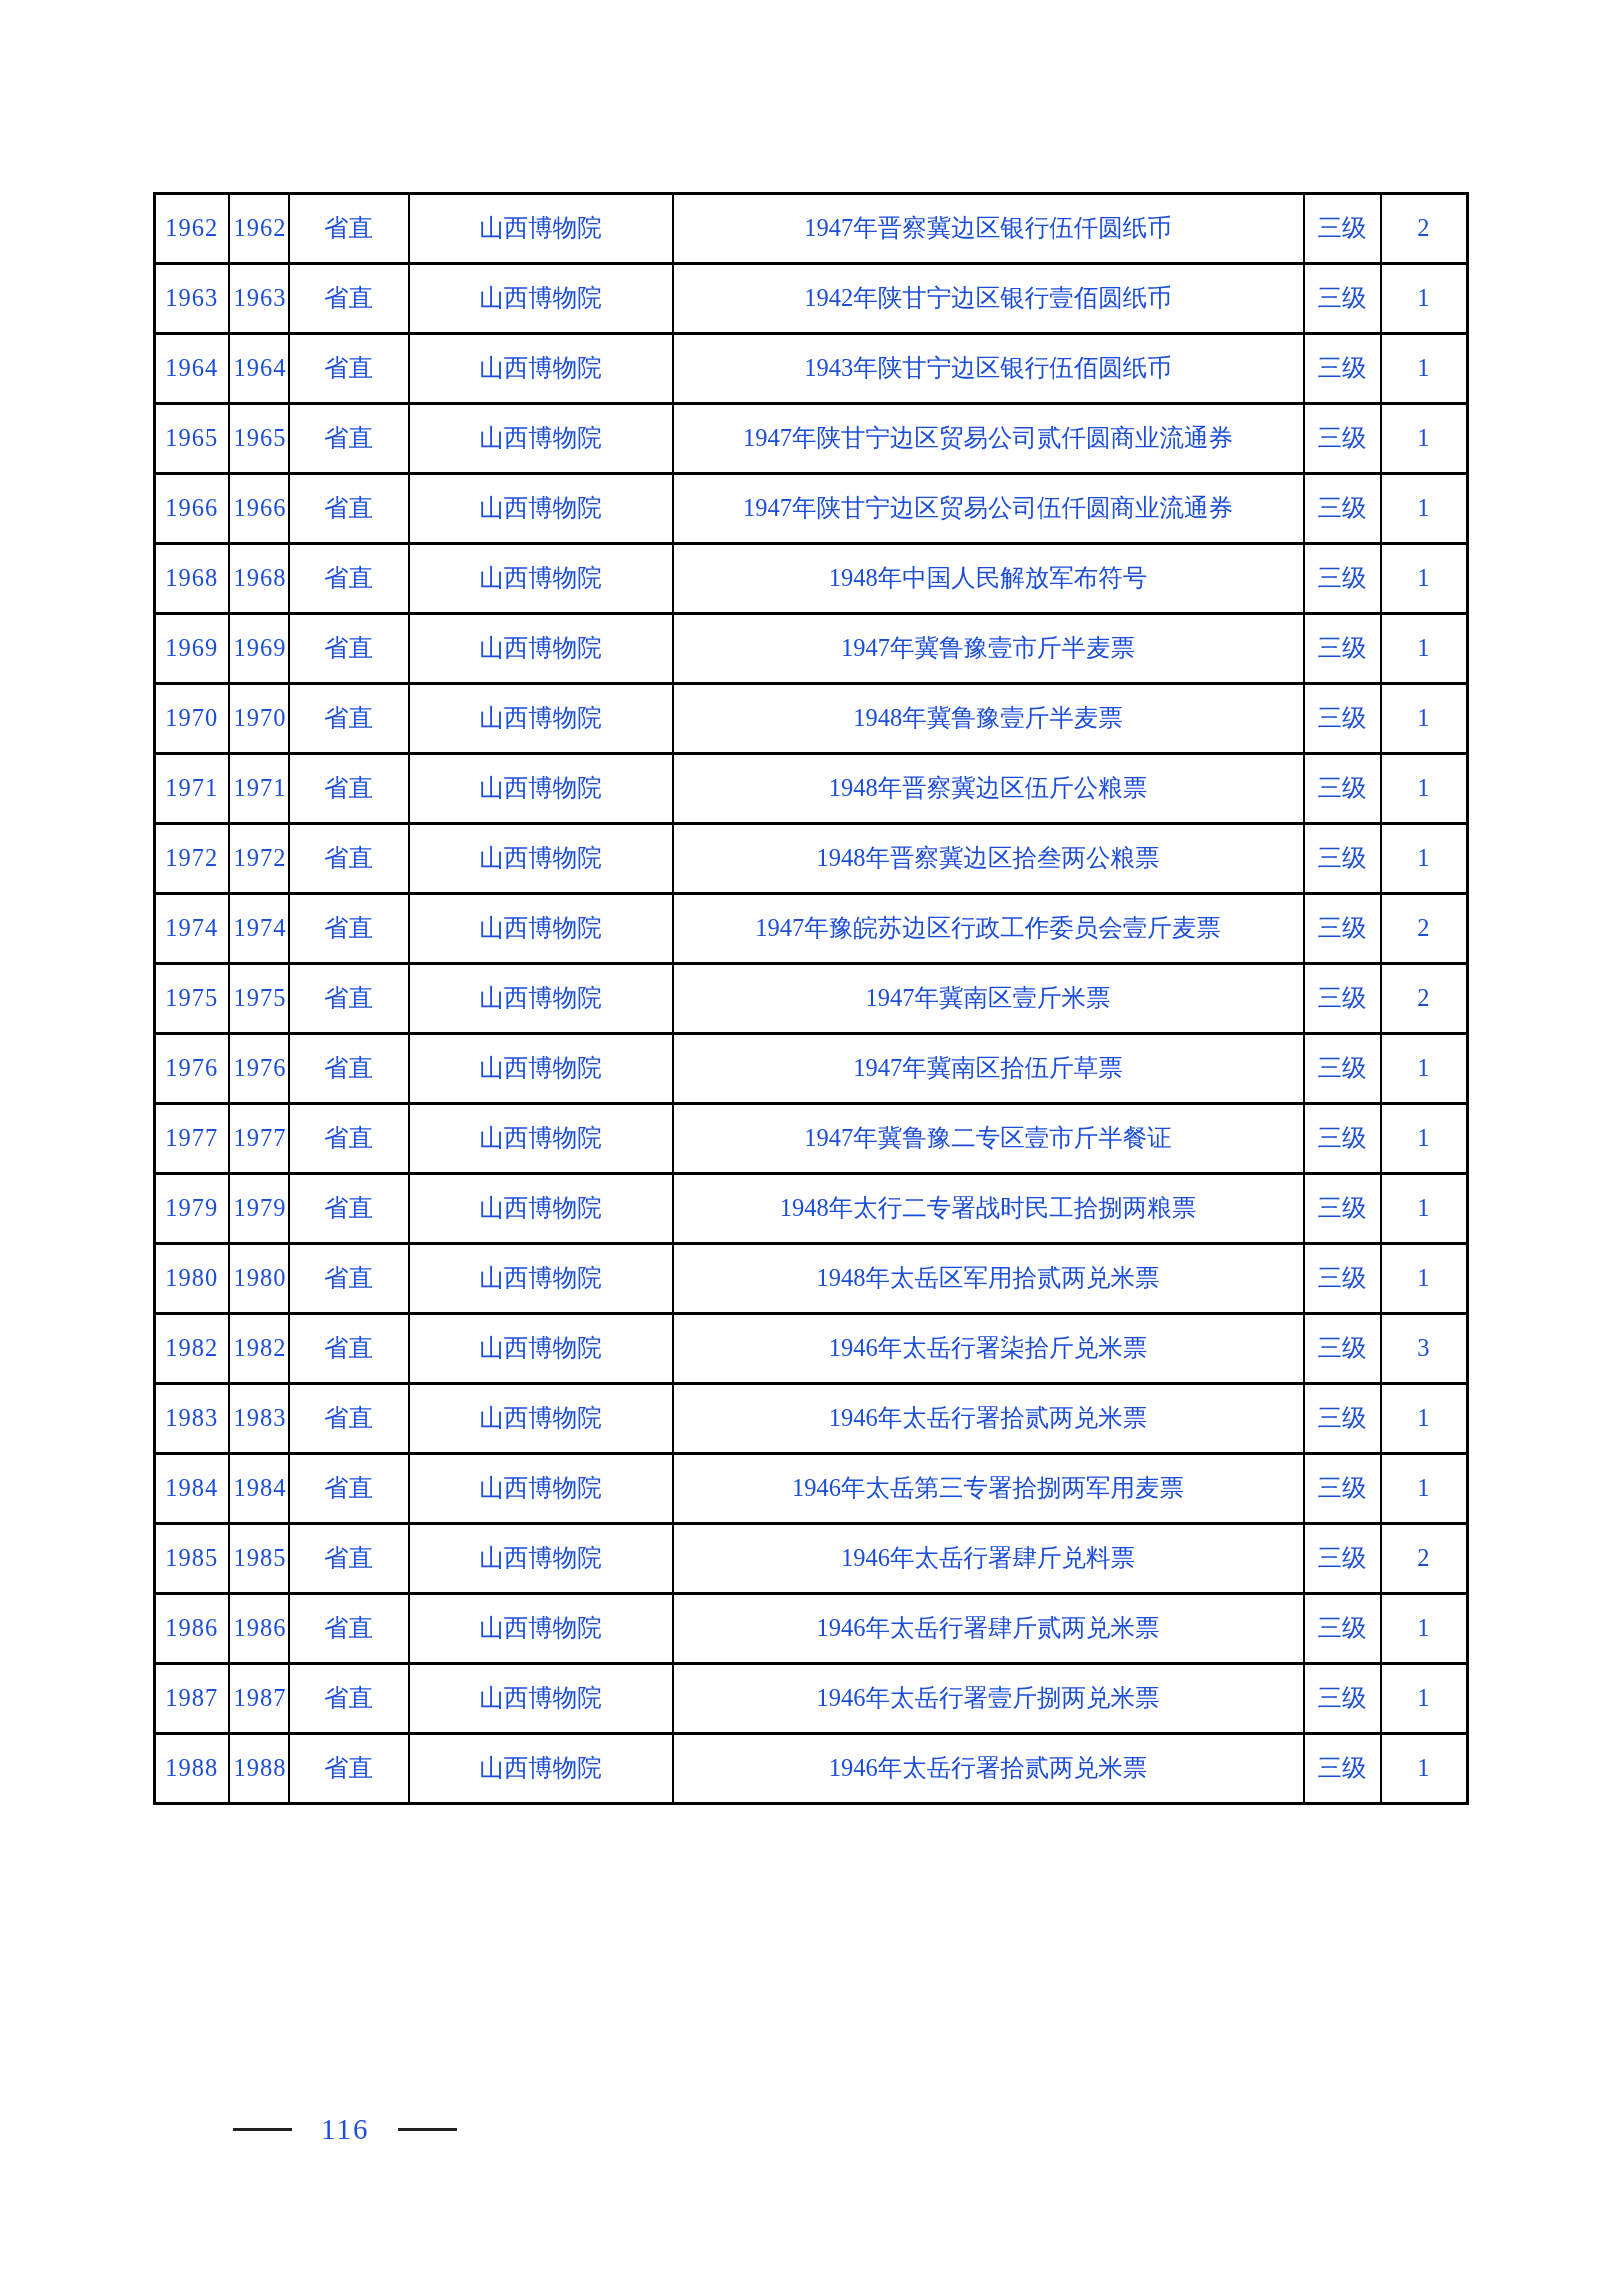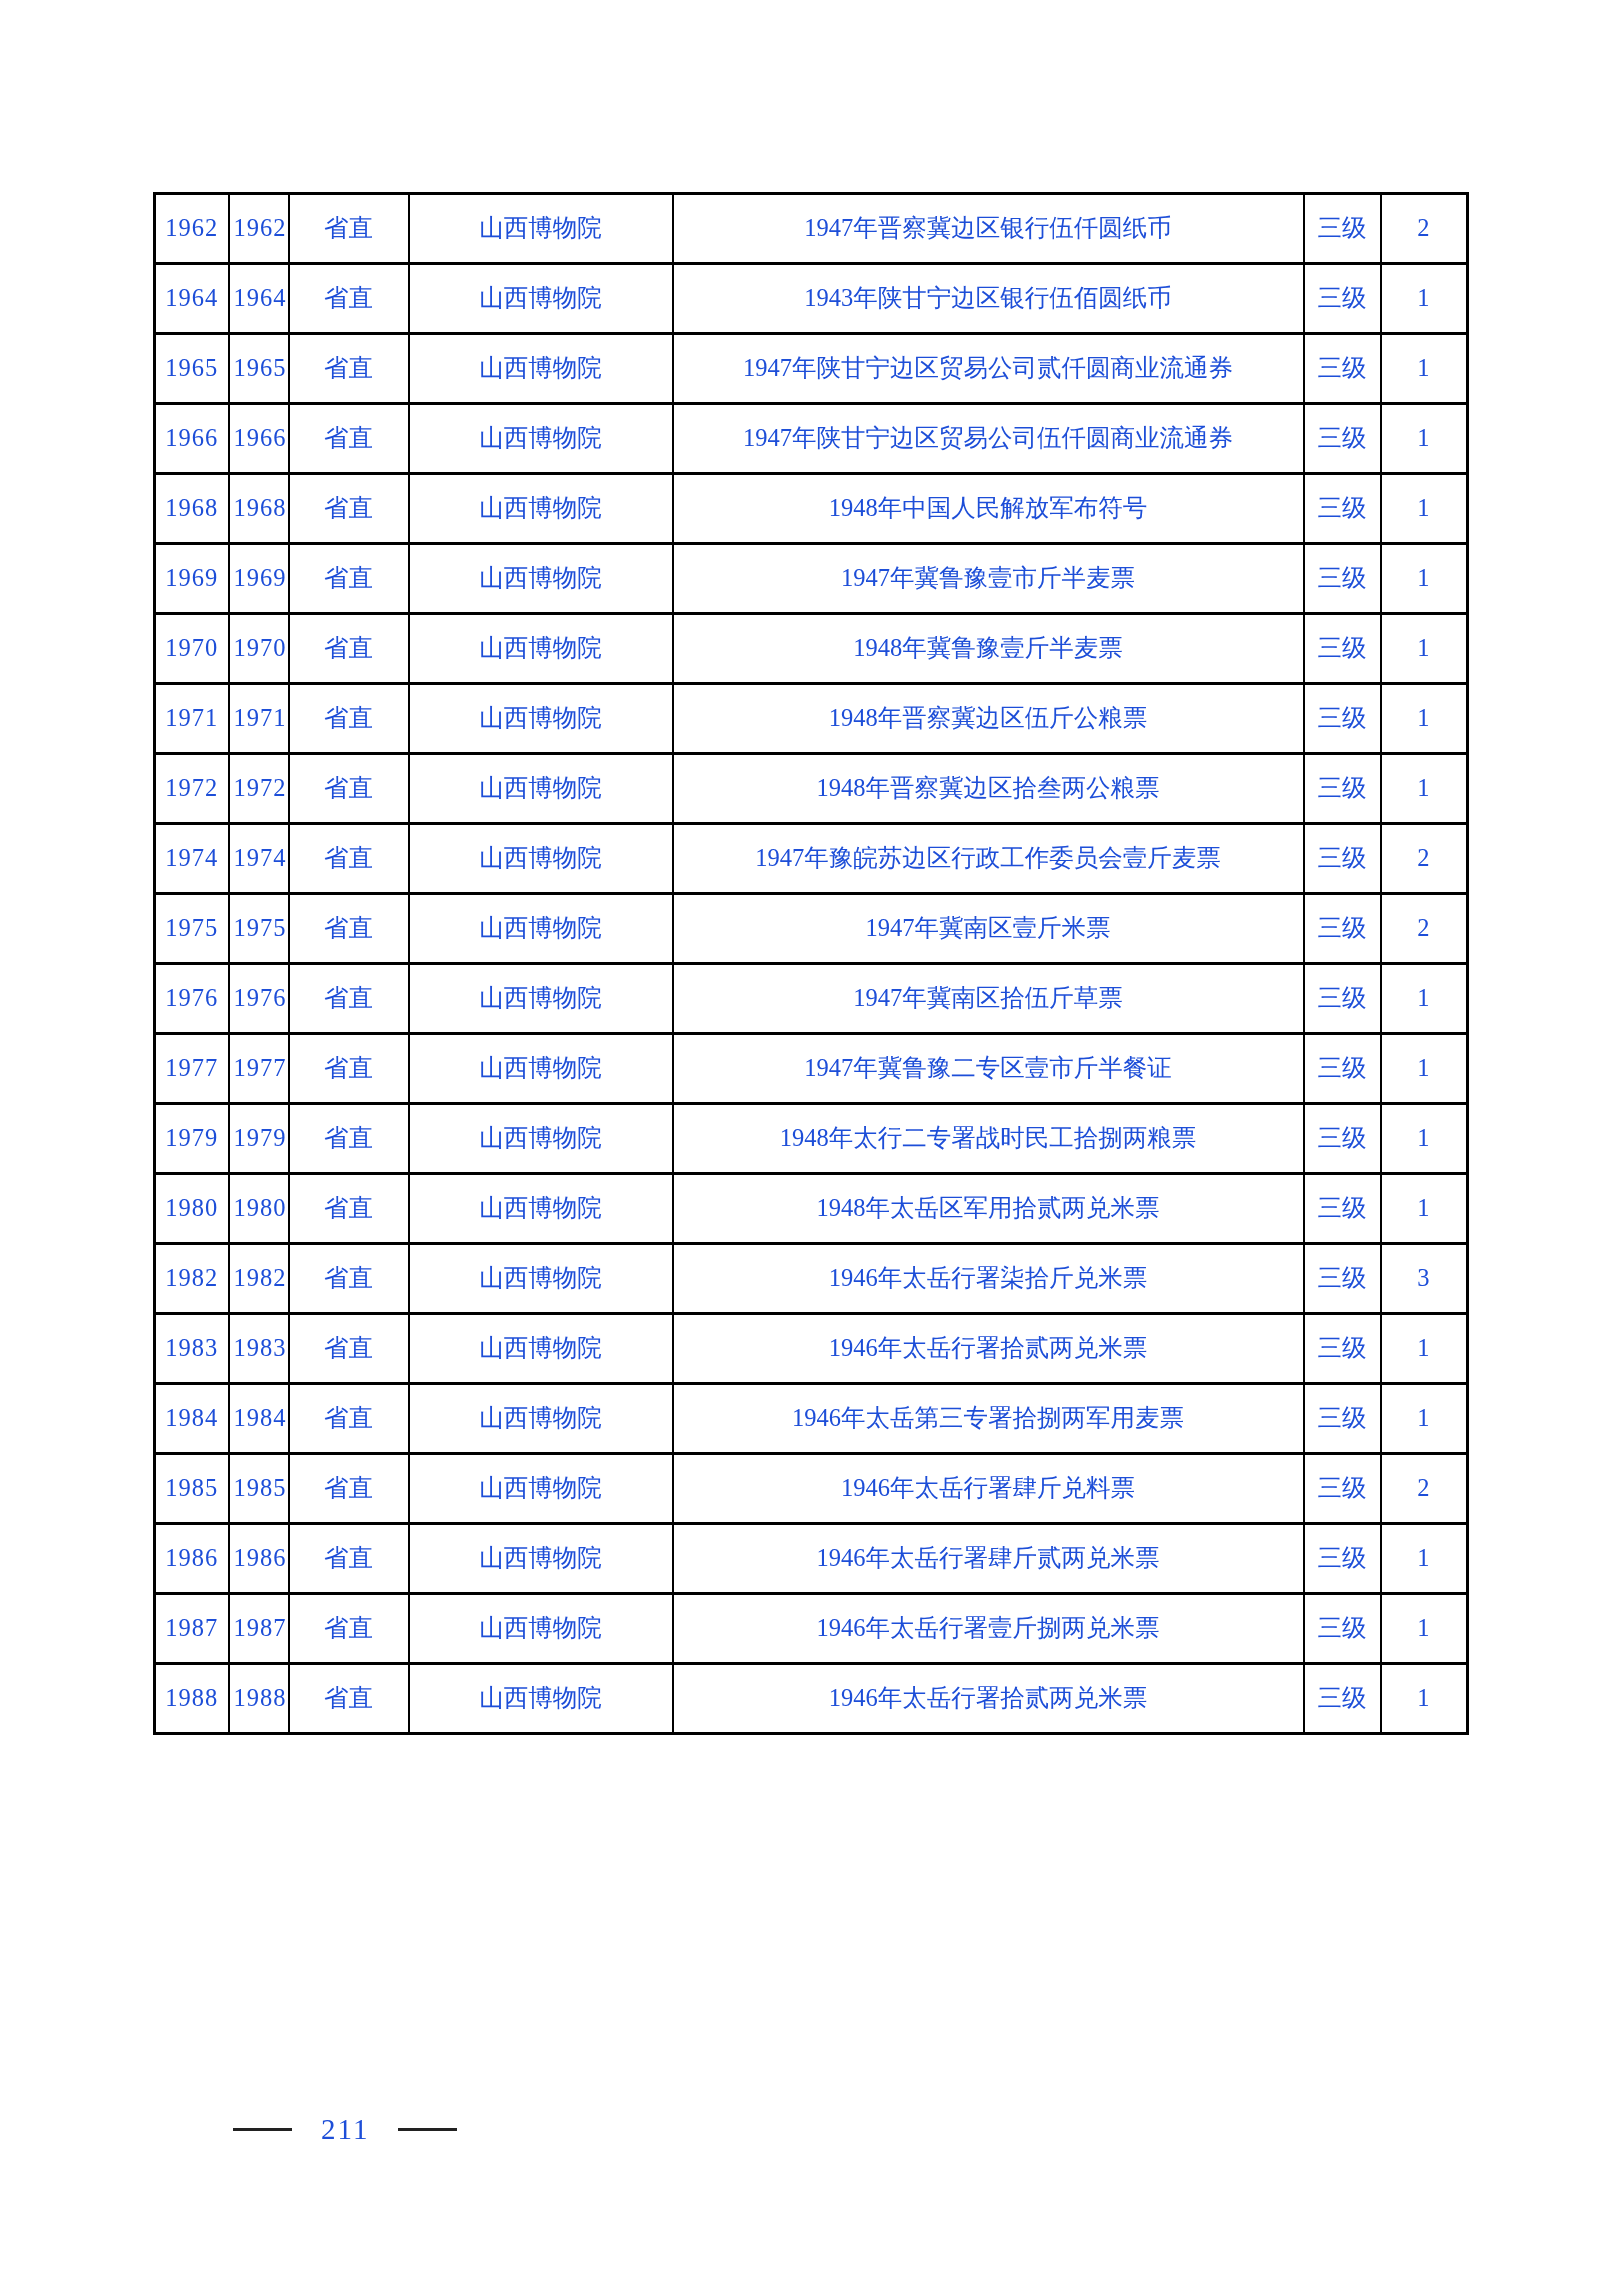--- a/index.html
+++ b/index.html
@@ -78,20 +78,29 @@
         <tr>
           <td class="col-seq">1962</td>
           <td class="col-num">1962</td>
           <td class="col-unit">省直</td>
           <td class="col-museum">山西博物院</td>
           <td class="col-name">1947年晋察冀边区银行伍仟圆纸币</td>
           <td class="col-level">三级</td>
           <td class="col-qty">2</td>
         </tr>
         <tr>
+          <td class="col-seq">1963</td>
+          <td class="col-num">1963</td>
+          <td class="col-unit">省直</td>
+          <td class="col-museum">山西博物院</td>
+          <td class="col-name">1942年陕甘宁边区银行壹佰圆纸币</td>
+          <td class="col-level">三级</td>
+          <td class="col-qty">1</td>
+        </tr>
+        <tr>
           <td class="col-seq">1964</td>
           <td class="col-num">1964</td>
           <td class="col-unit">省直</td>
           <td class="col-museum">山西博物院</td>
           <td class="col-name">1943年陕甘宁边区银行伍佰圆纸币</td>
           <td class="col-level">三级</td>
           <td class="col-qty">1</td>
         </tr>
         <tr>
           <td class="col-seq">1965</td>
@@ -271,18 +280,18 @@
           <td class="col-museum">山西博物院</td>
           <td class="col-name">1946年太岳行署拾贰两兑米票</td>
           <td class="col-level">三级</td>
           <td class="col-qty">1</td>
         </tr>
       </tbody>
   </table>
 
   <div class="footer">
     <span class="dash"></span>
-    <span class="page-num">211</span>
+    <span class="page-num">116</span>
     <span class="dash"></span>
   </div>
 
 </div>
 
 
 </body></html>

